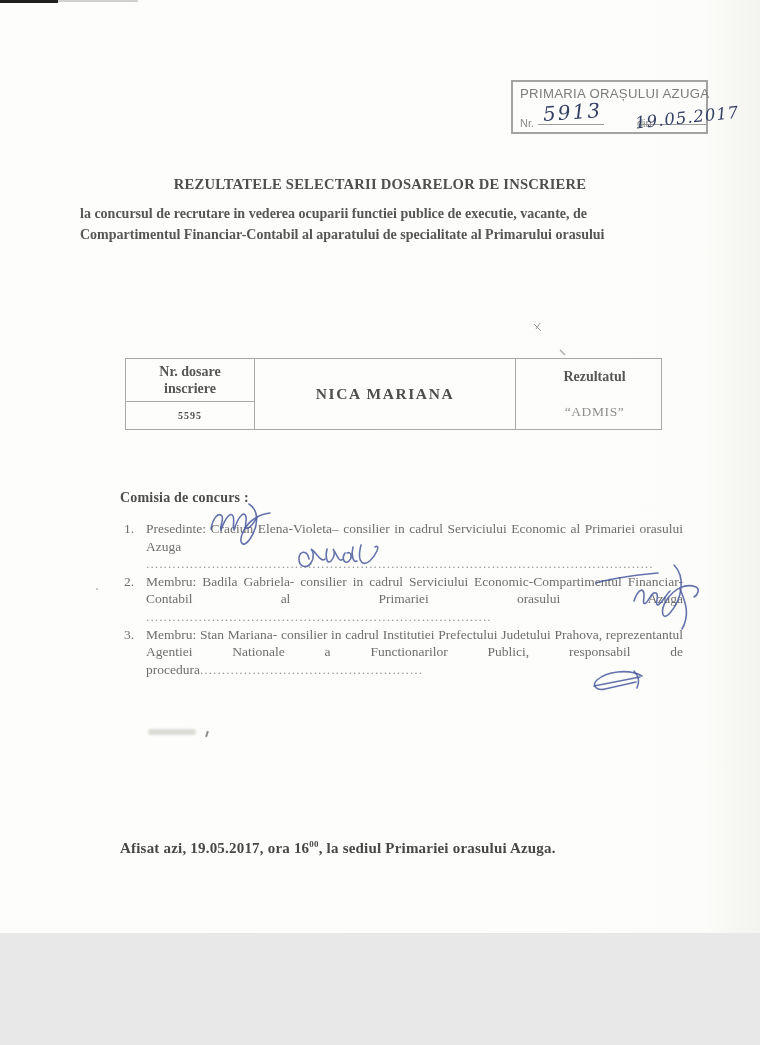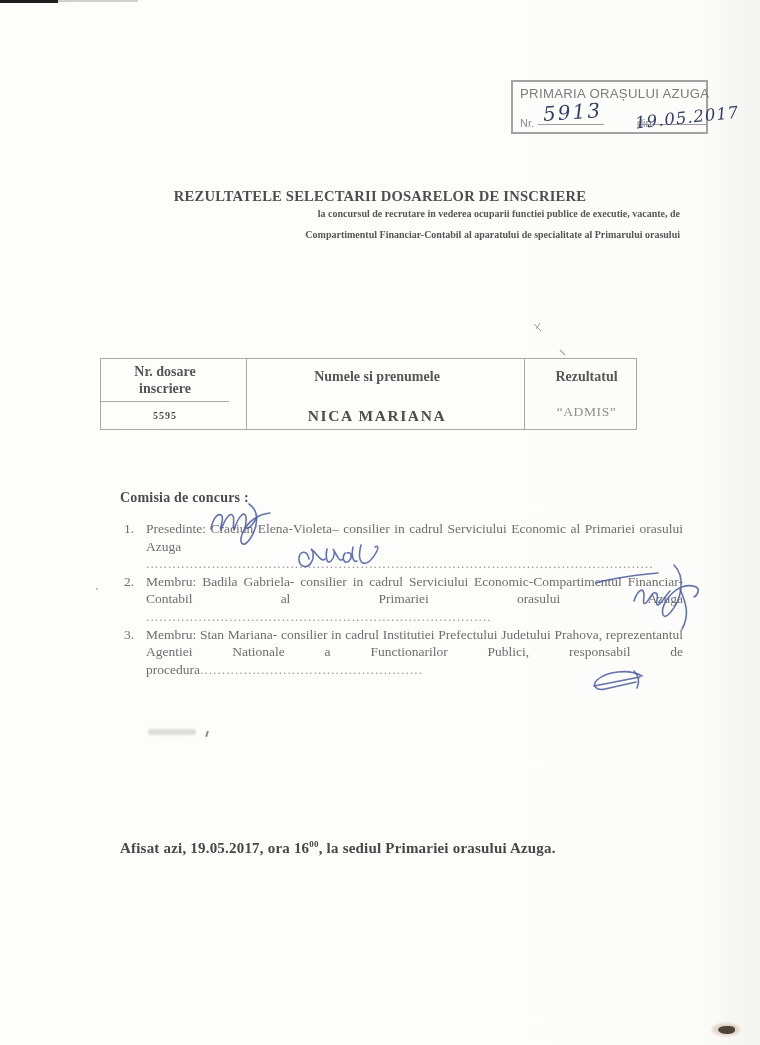--- a/index.html
+++ b/index.html
@@ -1,17 +1,17 @@
 <!DOCTYPE html>
 <html><head>
 <meta charset="utf-8">
 <style>
   html,body{margin:0;padding:0;background:#e8e8e8;}
   .page{
-    position:relative; width:760px; height:1045px; margin:0 auto;
+    position:relative; width:760px; height:933px; margin:0 auto;
     background:linear-gradient(90deg,#fdfdfc 0%,#fcfcfa 92%,#f3f3ef 100%);
     font-family:"Liberation Serif", serif; color:#5f5f5f; overflow:hidden;
   }
   
   .top-edge{position:absolute;left:0;top:0;width:58px;height:3px;background:#1f1f1f;}
   .top-edge2{position:absolute;left:58px;top:0;width:80px;height:2px;background:#9a9a9a;opacity:.45;}
   .smudge-soft{position:absolute;left:148px;top:729px;width:48px;height:6px;background:#dcdcd6;filter:blur(1px);border-radius:3px;}
   .fleck{position:absolute;left:206px;top:731px;width:2px;height:6px;background:#8f8f8f;transform:rotate(18deg);}
   .speck{position:absolute;left:96px;top:588px;width:2px;height:2px;background:#b5b5b5;border-radius:50%;}
   .smudge-halo{position:absolute;left:712px;top:1023px;width:28px;height:13px;background:#cdb69d;opacity:.5;filter:blur(1.2px);border-radius:50%;}
@@ -26,25 +26,25 @@
   .nr-label{left:7px;bottom:3px;margin-top:13px;}
   .din-label{left:102px;bottom:3px;margin-left:22px;}
   .stamp-line{position:absolute;border-bottom:1.3px solid #9c9c9c;}
   .nr-line{left:25px;bottom:7px;width:66px;}
   .din-line{left:126px;bottom:7px;width:68px;}
   .hand{font-style:italic;color:#333f63;font-family:"DejaVu Serif",serif;}
   .nr-value{position:absolute;left:30px;bottom:8px;font-size:20px;transform:rotate(-4deg);letter-spacing:2px;}
   .din-value{position:absolute;left:122px;bottom:5px;font-size:16.5px;transform:rotate(-6deg);white-space:nowrap;letter-spacing:1px;}
 
   
-  .doc-title{position:absolute;top:188px;left:0;width:100%;text-align:center;font-weight:bold;font-size:14.6px;color:#4e4e4e;letter-spacing:.2px;}
-  .doc-subtitle{position:absolute;top:203px;left:80px;width:600px;text-align:right;font-weight:bold;font-size:10px;line-height:21px;color:#565656;}
+  .doc-title{position:absolute;top:176px;left:0;width:100%;text-align:center;font-weight:bold;font-size:14.6px;color:#4e4e4e;letter-spacing:.2px;}
+  .doc-subtitle{position:absolute;top:203px;left:80px;width:600px;text-align:left;font-weight:bold;font-size:14px;line-height:21px;color:#565656;}
 
   
-  .results-table{position:absolute;left:100px;top:358px;width:537px;height:72px;border:1.3px solid #a8a8a8;display:flex;box-sizing:border-box;gap:17px;}
+  .results-table{position:absolute;left:125px;top:358px;width:537px;height:72px;border:1.3px solid #a8a8a8;display:flex;box-sizing:border-box;}
   .col{height:100%;display:flex;flex-direction:column;box-sizing:border-box;}
   .col1{width:128px;}
   .col2{width:261px;border-left:1.3px solid #a8a8a8;}
   .col3{flex:1;border-left:1.3px solid #a8a8a8;padding-left:12px;}
   .th{height:43px;display:flex;align-items:center;justify-content:center;text-align:center;font-weight:bold;font-size:14px;color:#565656;line-height:17px;padding:0 6px;box-sizing:border-box;}
   .col1 .th{border-bottom:1.3px solid #a8a8a8;}
   .col2 .th,.col3 .th{align-items:flex-start;padding-top:9px;}
   .td{flex:1;display:flex;align-items:center;justify-content:center;font-weight:bold;font-size:10px;color:#4e4e4e;letter-spacing:1px;}
   .col2 .td{letter-spacing:1.6px;font-size:15.5px;}
   .col3 .td{font-weight:normal;color:#8f8f8f;font-size:13.5px;letter-spacing:.6px;transform:translateY(-4px);}
@@ -105,21 +105,20 @@
     <div>la concursul de recrutare in vederea ocuparii functiei publice de executie, vacante, de</div>
     <div>Compartimentul Financiar-Contabil al aparatului de specialitate  al Primarului orasului</div>
   </div>
 
   <div class="results-table">
     <div class="col col1">
       <div class="th">Nr. dosare inscriere</div>
       <div class="td">5595</div>
     </div>
     <div class="col col2">
-      <div class="th">Numele si prenumele</div>
       <div class="td">NICA MARIANA</div>
     </div>
     <div class="col col3">
       <div class="th">Rezultatul</div>
       <div class="td">“ADMIS”</div>
     </div>
   </div>
 
   <div class="commission">
     <div class="commission-heading">Comisia de concurs :</div>

